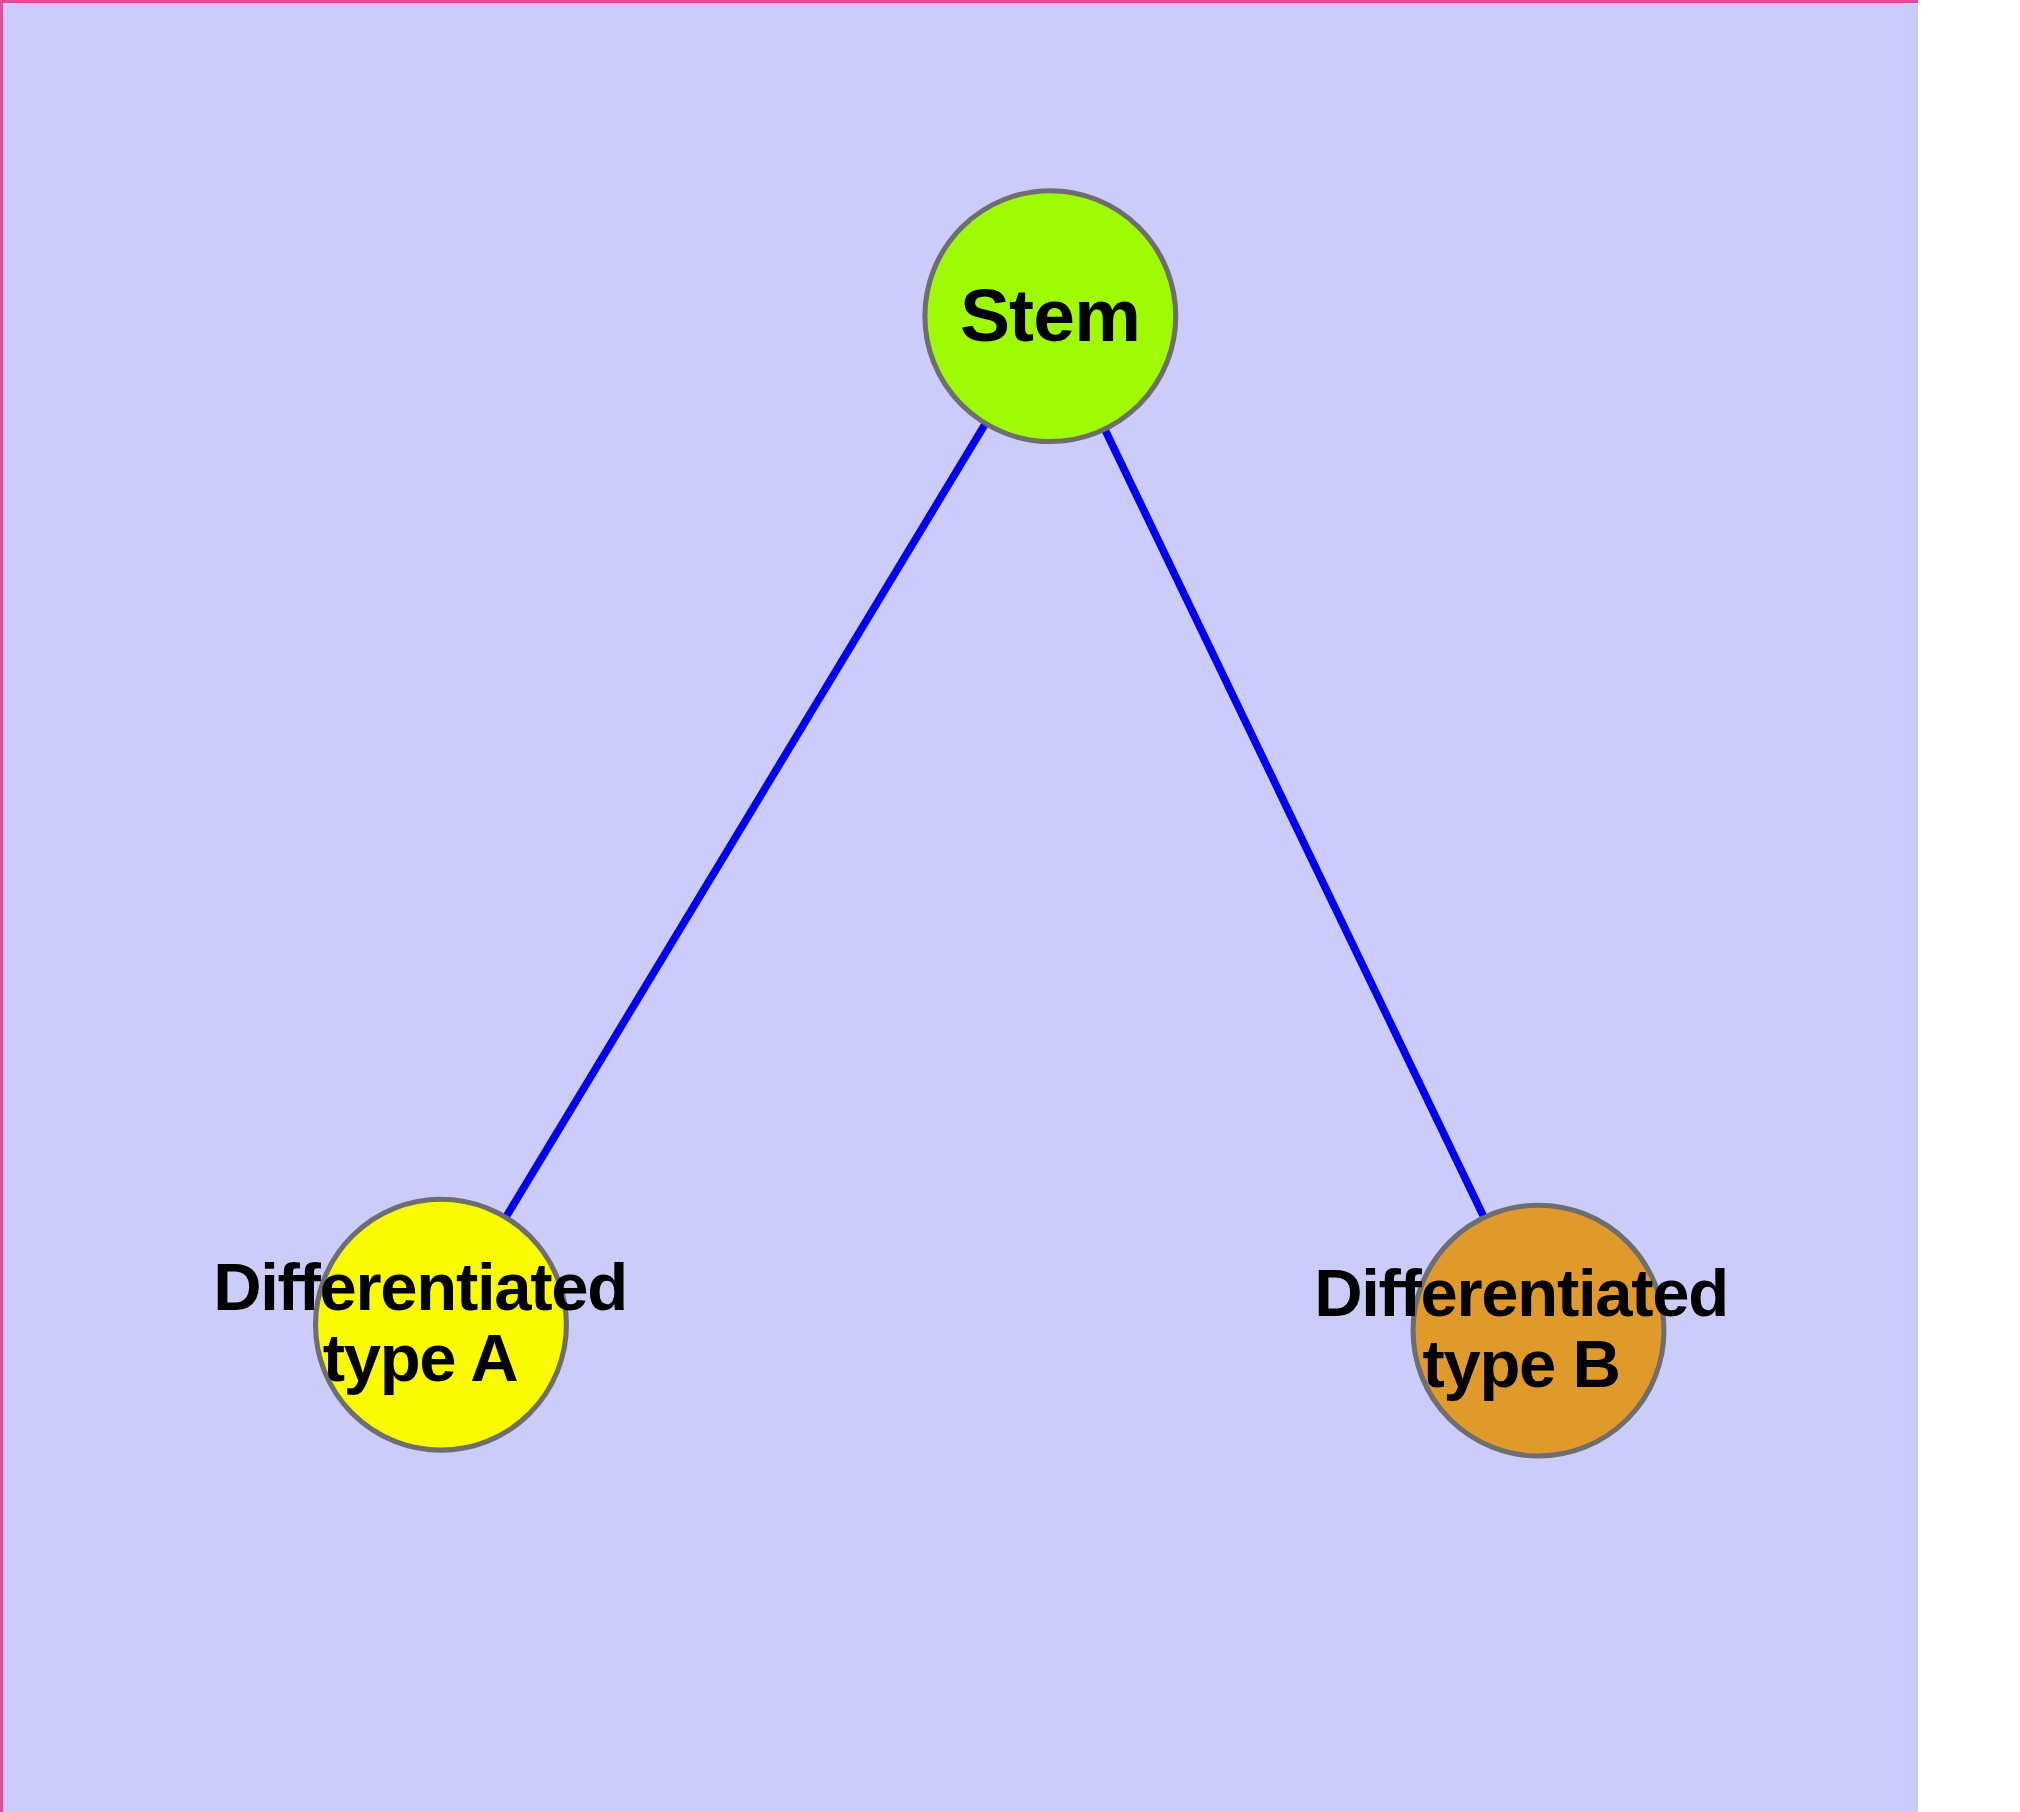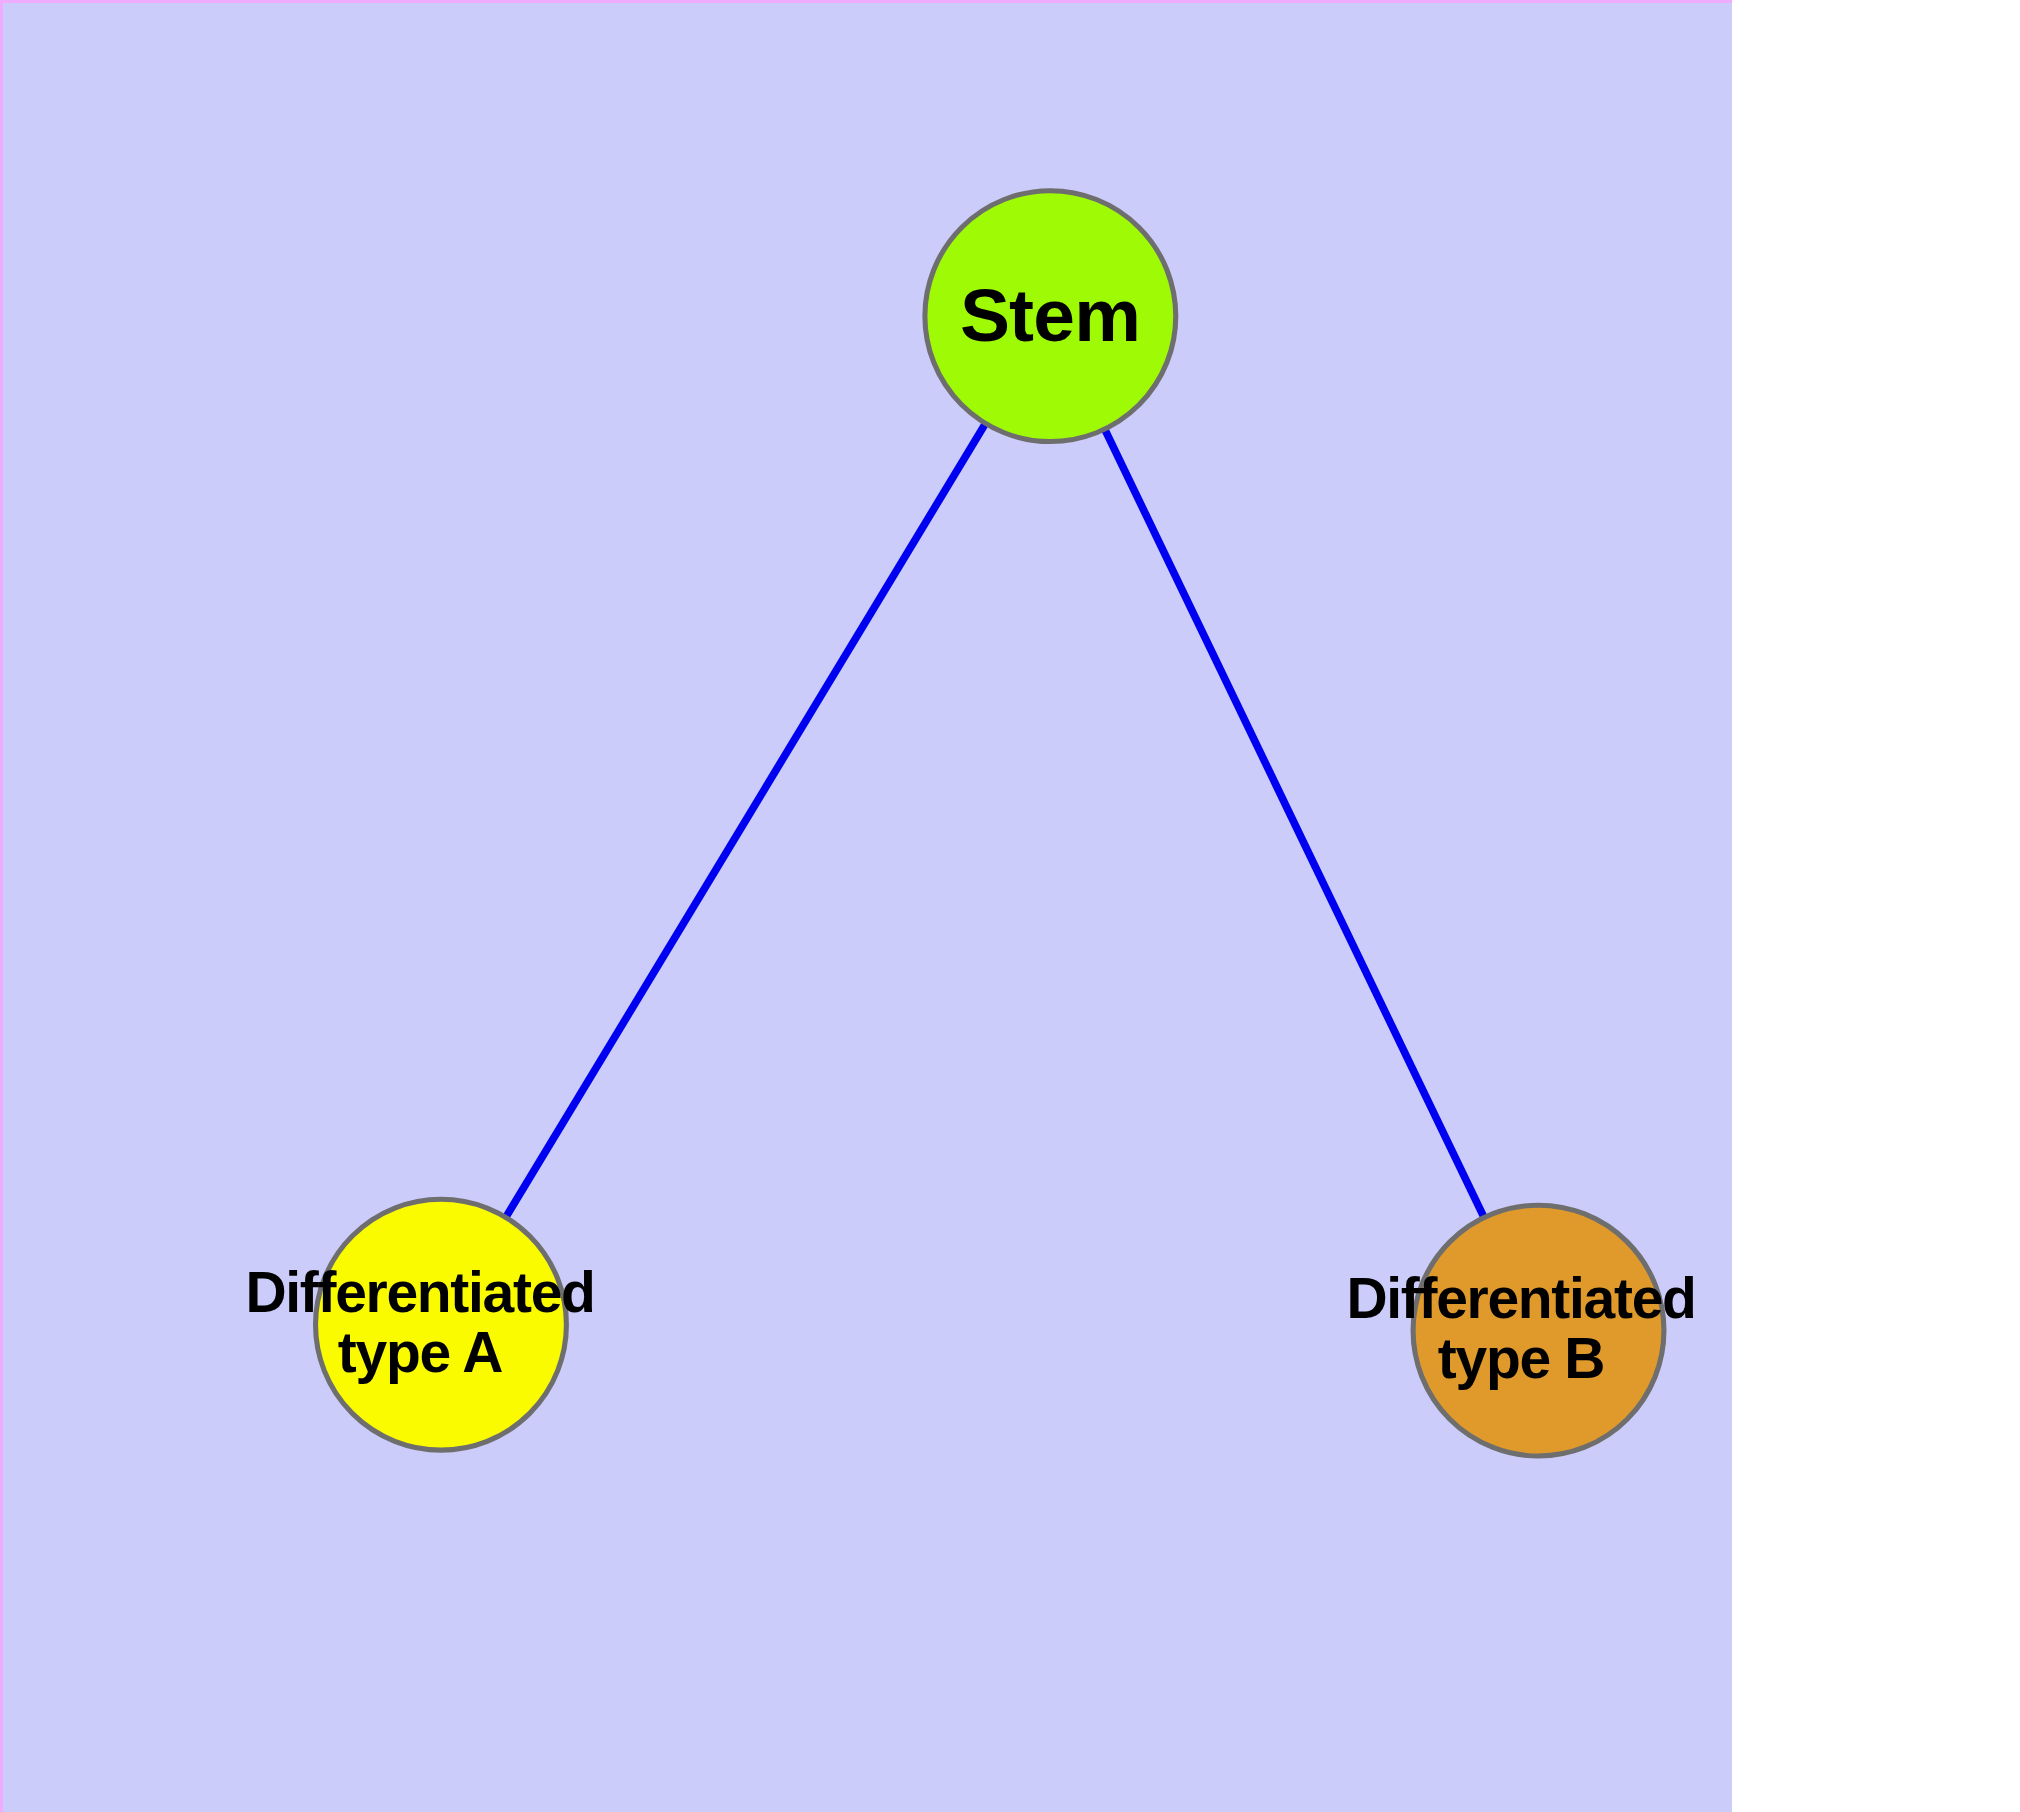--- a/index.html
+++ b/index.html
@@ -3,23 +3,23 @@
 <meta charset="utf-8">
 <title>Cell Differentiation Graph</title>
 <style>
   html, body {
     margin: 0;
     padding: 0;
     background: #ffffff;
   }
   #canvas {
     position: relative;
-    width: 1732px;
+    width: 1918px;
     height: 1812px;
-    background: #f0abfc;
+    background: #ec4899;
     overflow: hidden;
     font-family: "Liberation Sans", "DejaVu Sans", sans-serif;
   }
   #plot-area {
     position: absolute;
     left: 3.4px;
     top: 3.4px;
     width: 2017px;
     height: 1809px;
     background: #ccccfb;
@@ -40,21 +40,21 @@
     line-height: 1.06;
     white-space: pre;
     pointer-events: none;
     transform: translate(-50%, -50%);
   }
   #label-stem {
     font-size: 75px;
     letter-spacing: -0.8px;
   }
   #label-type-a, #label-type-b {
-    font-size: 57px;
+    font-size: 67px;
     letter-spacing: -1.3px;
     text-align: center;
   }
 </style>
 </head>
 <body>
 
 <div id="canvas">
 
   <div id="plot-area"></div>

